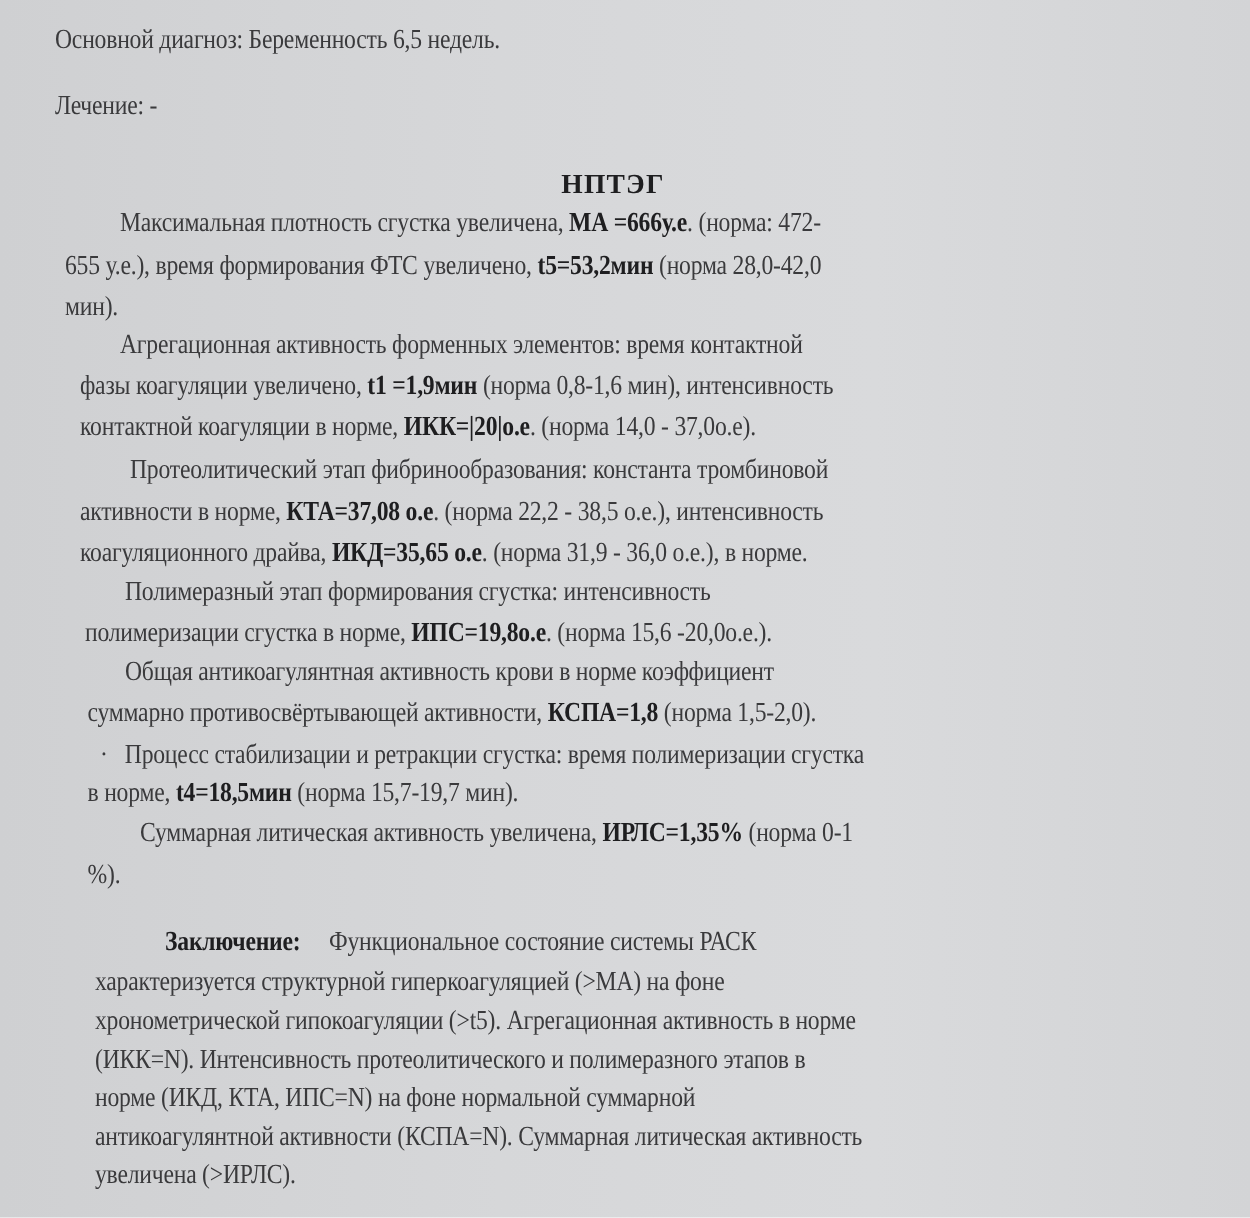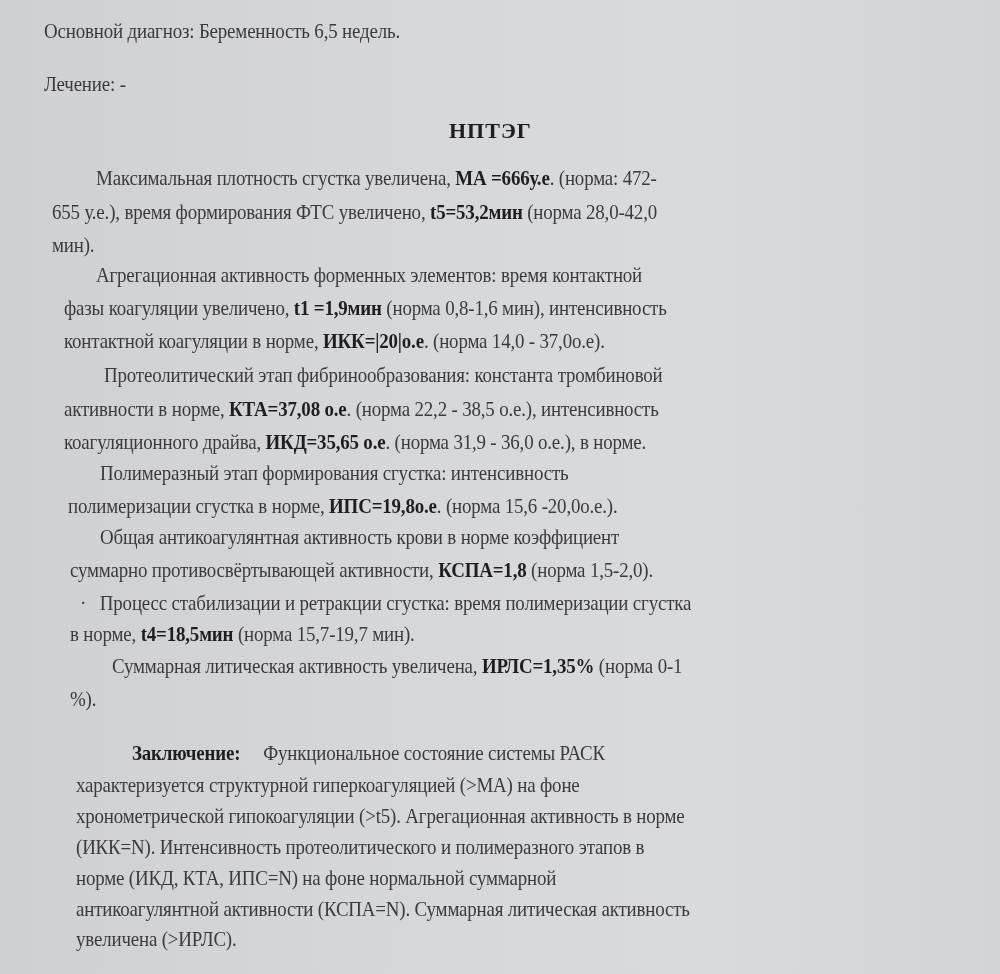--- a/index.html
+++ b/index.html
@@ -11,21 +11,21 @@
   }
   .page { position: relative; width: 1000px; height: 874px; }
   .line {
     position: absolute; white-space: nowrap;
     font-size: 22px; letter-spacing: -0.2px;
     transform-origin: left center;
   }
   .narrow { transform: scaleX(0.86); }
   .b { font-weight: bold; color: #1e1e20; }
   .title {
-    position: absolute; left: 449px; top: 118px;
+    position: absolute; left: 449px; top: 134px;
     font-size: 22px; font-weight: bold; color: #1e1e20; letter-spacing: 1px;
   }
 </style>
 </head>
 <body>
 
 <div class="page">
 
   <div class="line narrow" style="left:44px;top:18px;">
     <span>Основной диагноз:</span>

